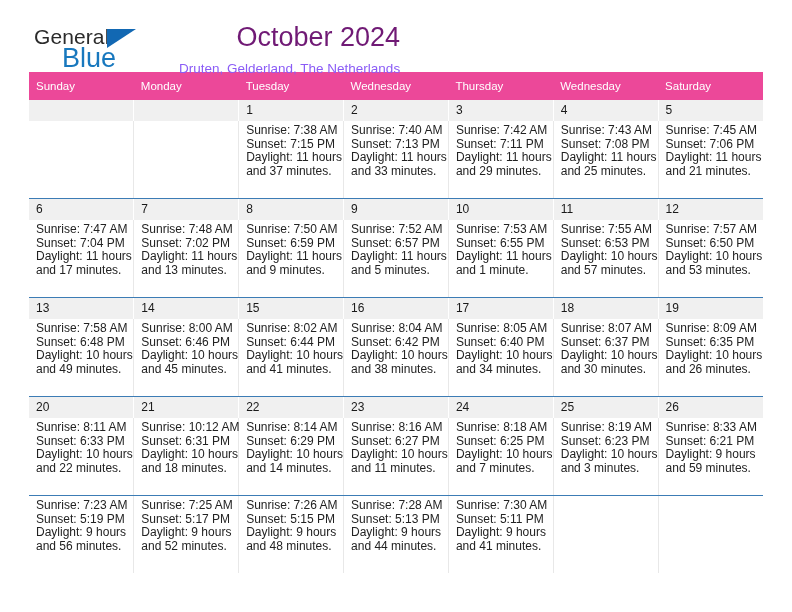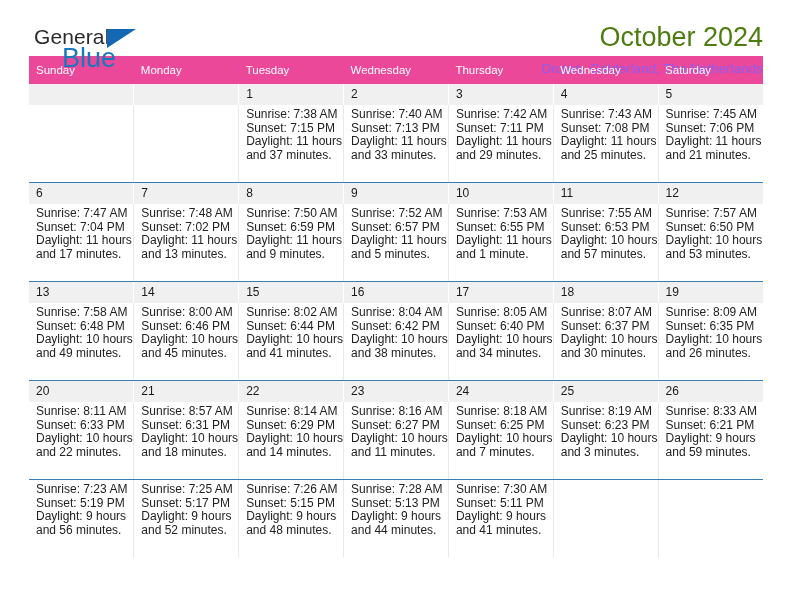--- a/index.html
+++ b/index.html
@@ -20,22 +20,22 @@
     width: 792px;
     height: 612px;
     box-sizing: border-box;
     padding: 0 29px;
   }
 
   
   .header {
     display: flex;
     align-items: flex-start;
-    justify-content: space-between;
-    height: 56px;
+    justify-content: flex-start;
+    height: 72px;
     padding-top: 22px;
     box-sizing: border-box;
   }
 
   .brand {
     position: relative;
     width: 150px;
     height: 50px;
     flex: 0 0 auto;
   }
@@ -65,21 +65,21 @@
   }
 
   .title-wrap {
     text-align: right;
     flex: 0 0 auto;
     padding-top: 0px;
   }
   .cal-title {
     font-size: 27px;
     font-weight: normal;
-    color: #4d7c0f;
+    color: #701a75;
     line-height: 30px;
     white-space: nowrap;
   }
   .cal-subtitle {
     font-size: 13.5px;
     color: #8b5cf6;
     line-height: 17px;
     margin-top: 8px;
     white-space: nowrap;
   }
@@ -335,21 +335,21 @@
           <td>26</td>
         </tr>
         <tr class="info-row">
           <td>
             <span class="info-line">Sunrise: 8:11 AM</span>
             <span class="info-line">Sunset: 6:33 PM</span>
             <span class="info-line">Daylight: 10 hours</span>
             <span class="info-line">and 22 minutes.</span>
           </td>
           <td>
-            <span class="info-line">Sunrise: 8:57 AM</span>
+            <span class="info-line">Sunrise: 10:12 AM</span>
             <span class="info-line">Sunset: 6:31 PM</span>
             <span class="info-line">Daylight: 10 hours</span>
             <span class="info-line">and 18 minutes.</span>
           </td>
           <td>
             <span class="info-line">Sunrise: 8:14 AM</span>
             <span class="info-line">Sunset: 6:29 PM</span>
             <span class="info-line">Daylight: 10 hours</span>
             <span class="info-line">and 14 minutes.</span>
           </td>

